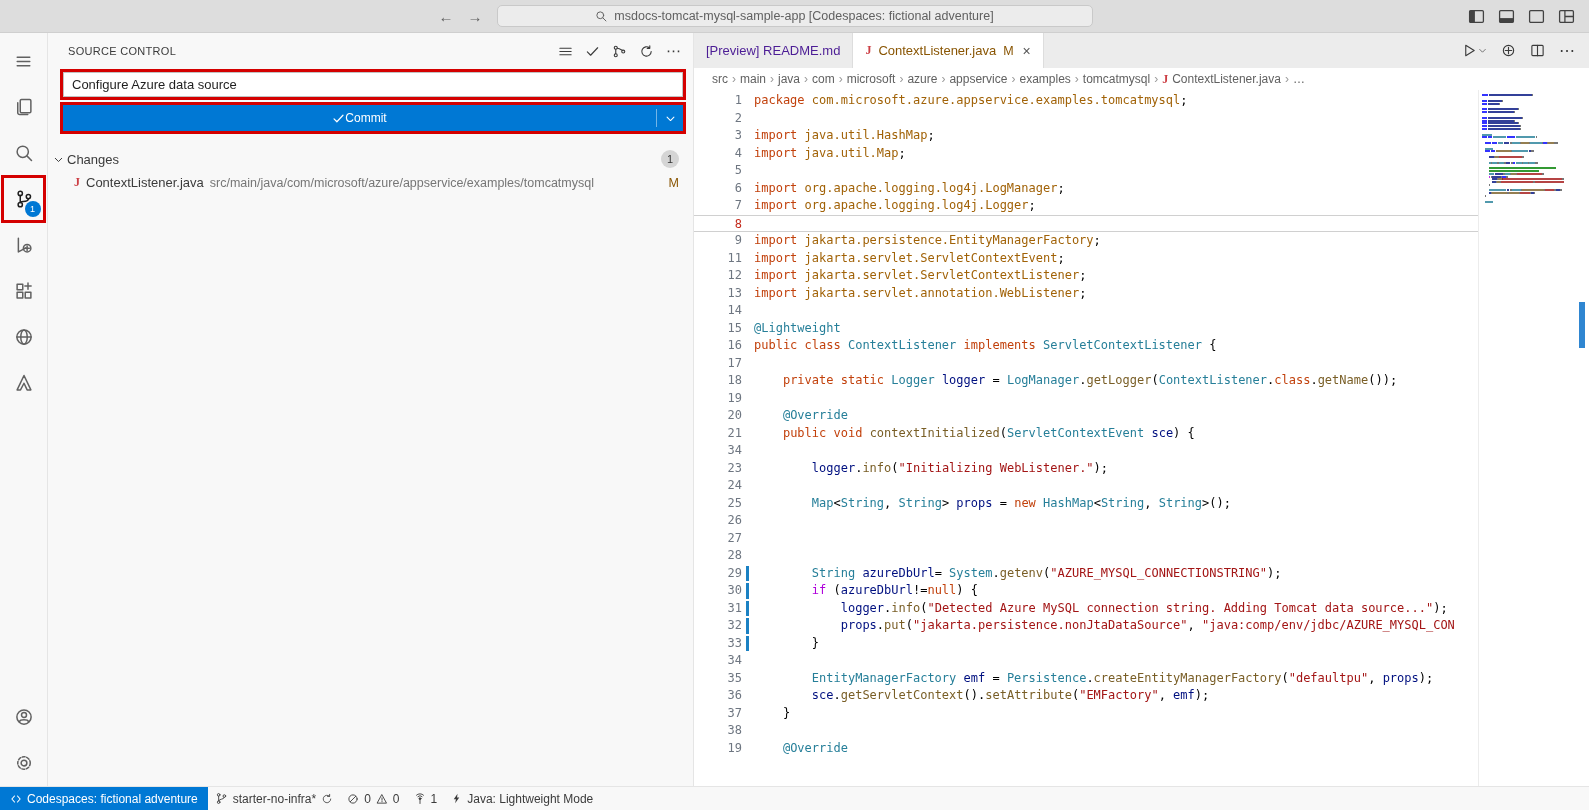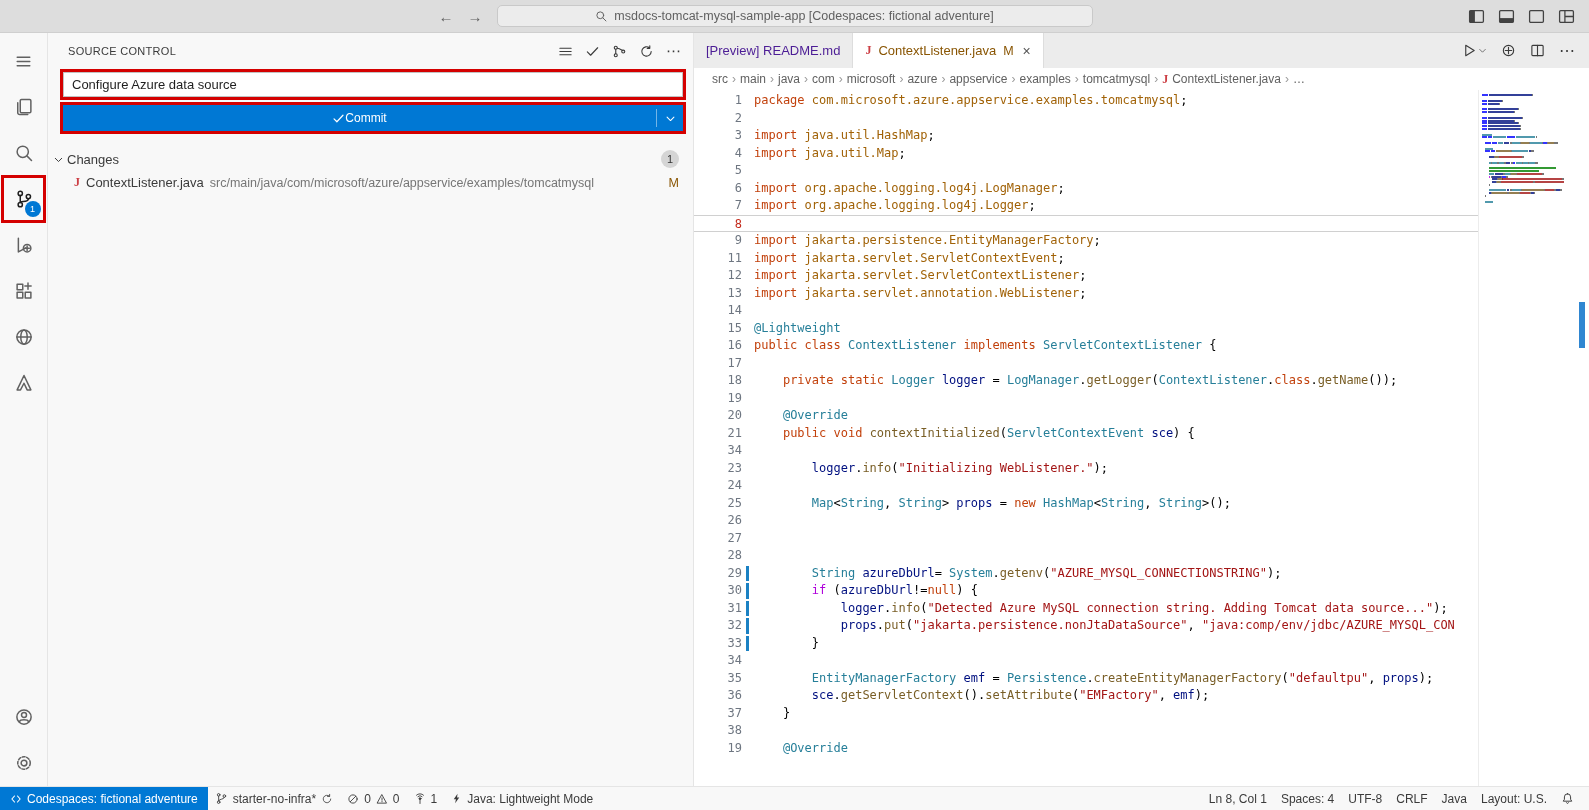--- a/index.html
+++ b/index.html
@@ -706,38 +706,13 @@
     <span>1</span>
   </div>
   <div class="sb-item">
     <span>
         <svg width="11" height="11" viewBox="0 0 16 16">
           <path d="M9.5 1 4 9h3.2L6 15l6-8.5H8.8Z" fill="currentColor"></path>
         </svg>
       </span>
     <span>Java: Lightweight Mode</span>
   </div>
-  <div class="sb-right">
-    <div class="sb-item">
-        <span>Ln 8, Col 1</span>
-      </div>
-    <div class="sb-item">
-        <span>Spaces: 4</span>
-      </div>
-    <div class="sb-item">
-        <span>UTF-8</span>
-      </div>
-    <div class="sb-item">
-        <span>CRLF</span>
-      </div>
-    <div class="sb-item">
-        <span>Java</span>
-      </div>
-    <div class="sb-item">
-        <span>Layout: U.S.</span>
-      </div>
-    <div class="sb-item">
-        <svg width="13" height="13" viewBox="0 0 16 16" class="stk">
-          <path d="M8 2.2a3.8 3.8 0 0 1 3.8 3.8v3l1.4 2.3H2.8L4.2 9V6A3.8 3.8 0 0 1 8 2.2Z M6.8 13.2a1.3 1.3 0 0 0 2.4 0"></path>
-        </svg>
-      </div>
-  </div>
 </div>
 
 </body></html>

